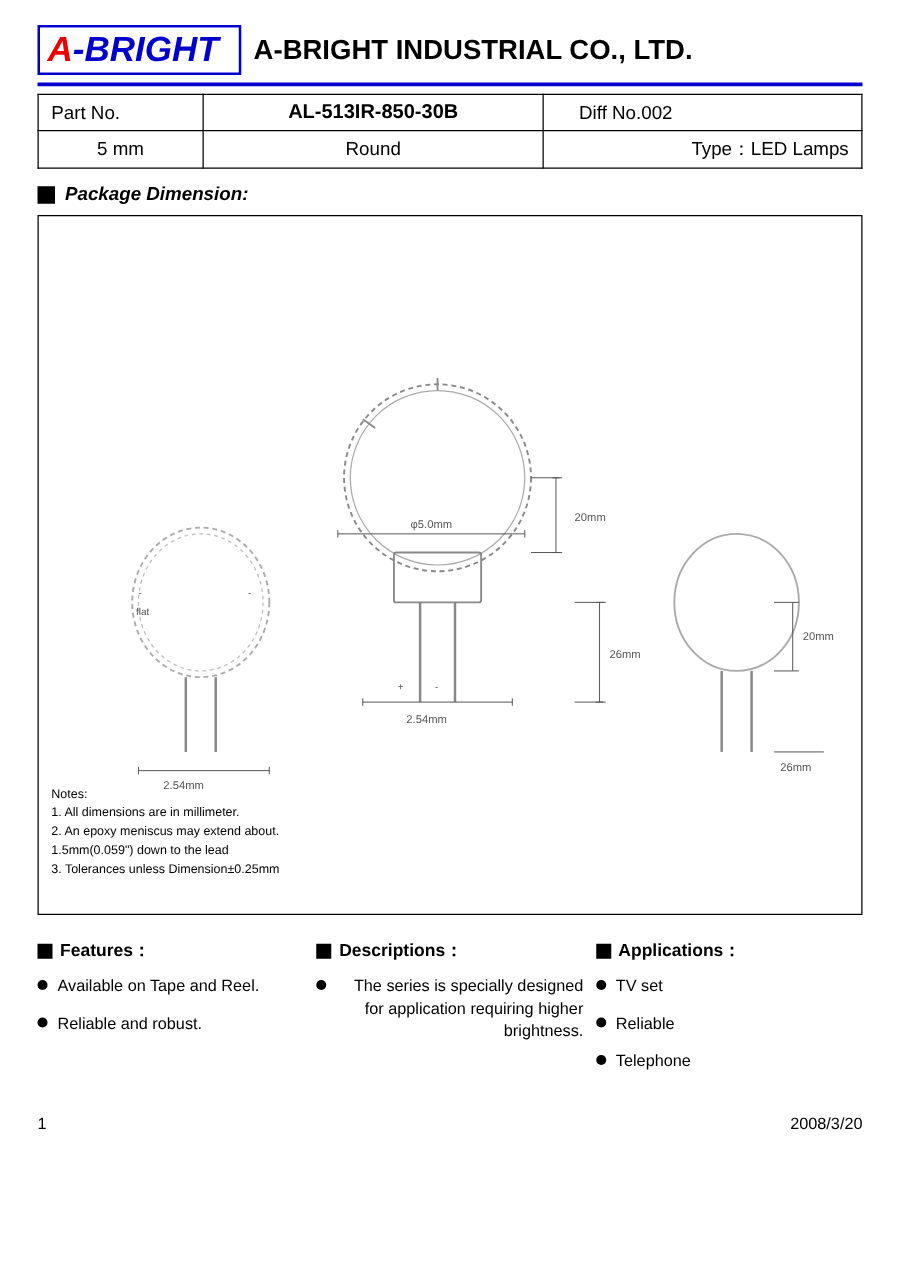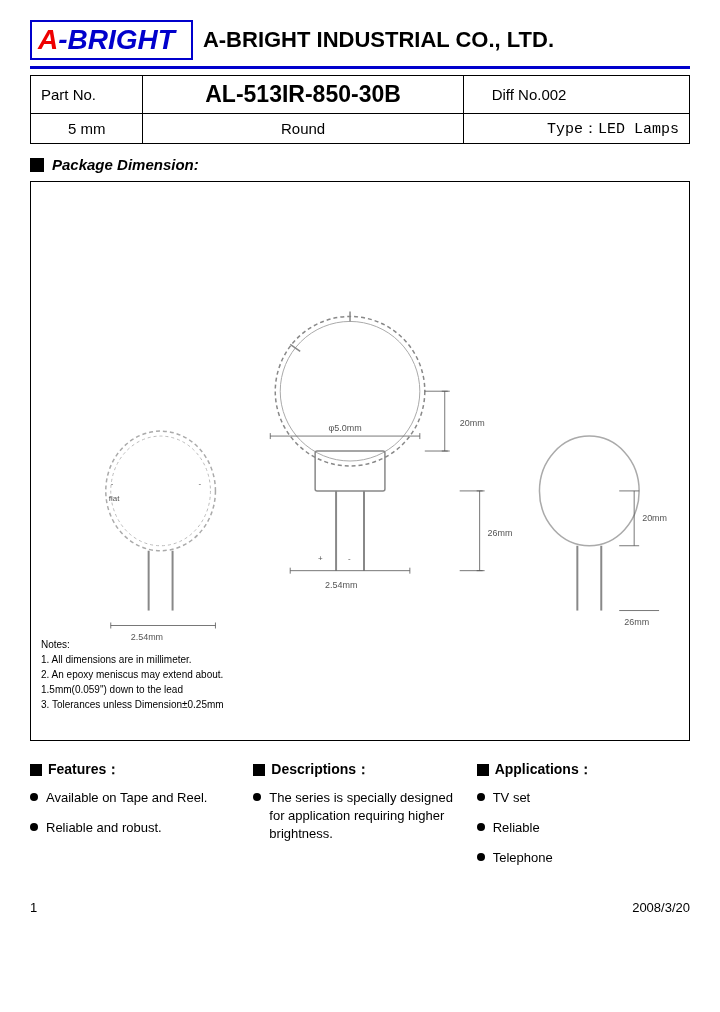--- a/index.html
+++ b/index.html
@@ -48,25 +48,25 @@
       width: 100%;
       border-collapse: collapse;
       margin-bottom: 12px;
     }
     .part-table td {
       border: 1px solid #000;
       padding: 5px 10px;
       font-size: 15px;
     }
     .part-table .part-no-label { font-size: 15px; }
-    .part-table .part-no-value { font-weight: bold; font-size: 23px; text-align: center; }
+    .part-table .part-no-value { font-weight: bold; font-size: 16px; text-align: center; }
     .part-table .diff-no { font-size: 15px; padding-left: 28px; }
     .part-table .size { text-align: center; }
     .part-table .shape { text-align: center; font-size: 15px; }
-    .part-table .type { text-align: right; font-size: 15px; font-family: Liberation Mono, monospace; }
+    .part-table .type { text-align: right; font-size: 15px; }
 
     
     .section-title {
       display: flex;
       align-items: center;
       font-size: 15px;
       font-weight: bold;
       margin-bottom: 8px;
       font-style: italic;
     }
@@ -106,20 +106,21 @@
 
     
     .bottom-section {
       display: flex;
       gap: 10px;
       margin-bottom: 20px;
     }
     .col {
       flex: 1;
       font-size: 13px;
+      text-align: right;
     }
     .col-title {
       font-weight: bold;
       font-size: 14px;
       margin-bottom: 10px;
       display: flex;
       align-items: center;
     }
     .col-title .bullet-sq {
       display: inline-block;

